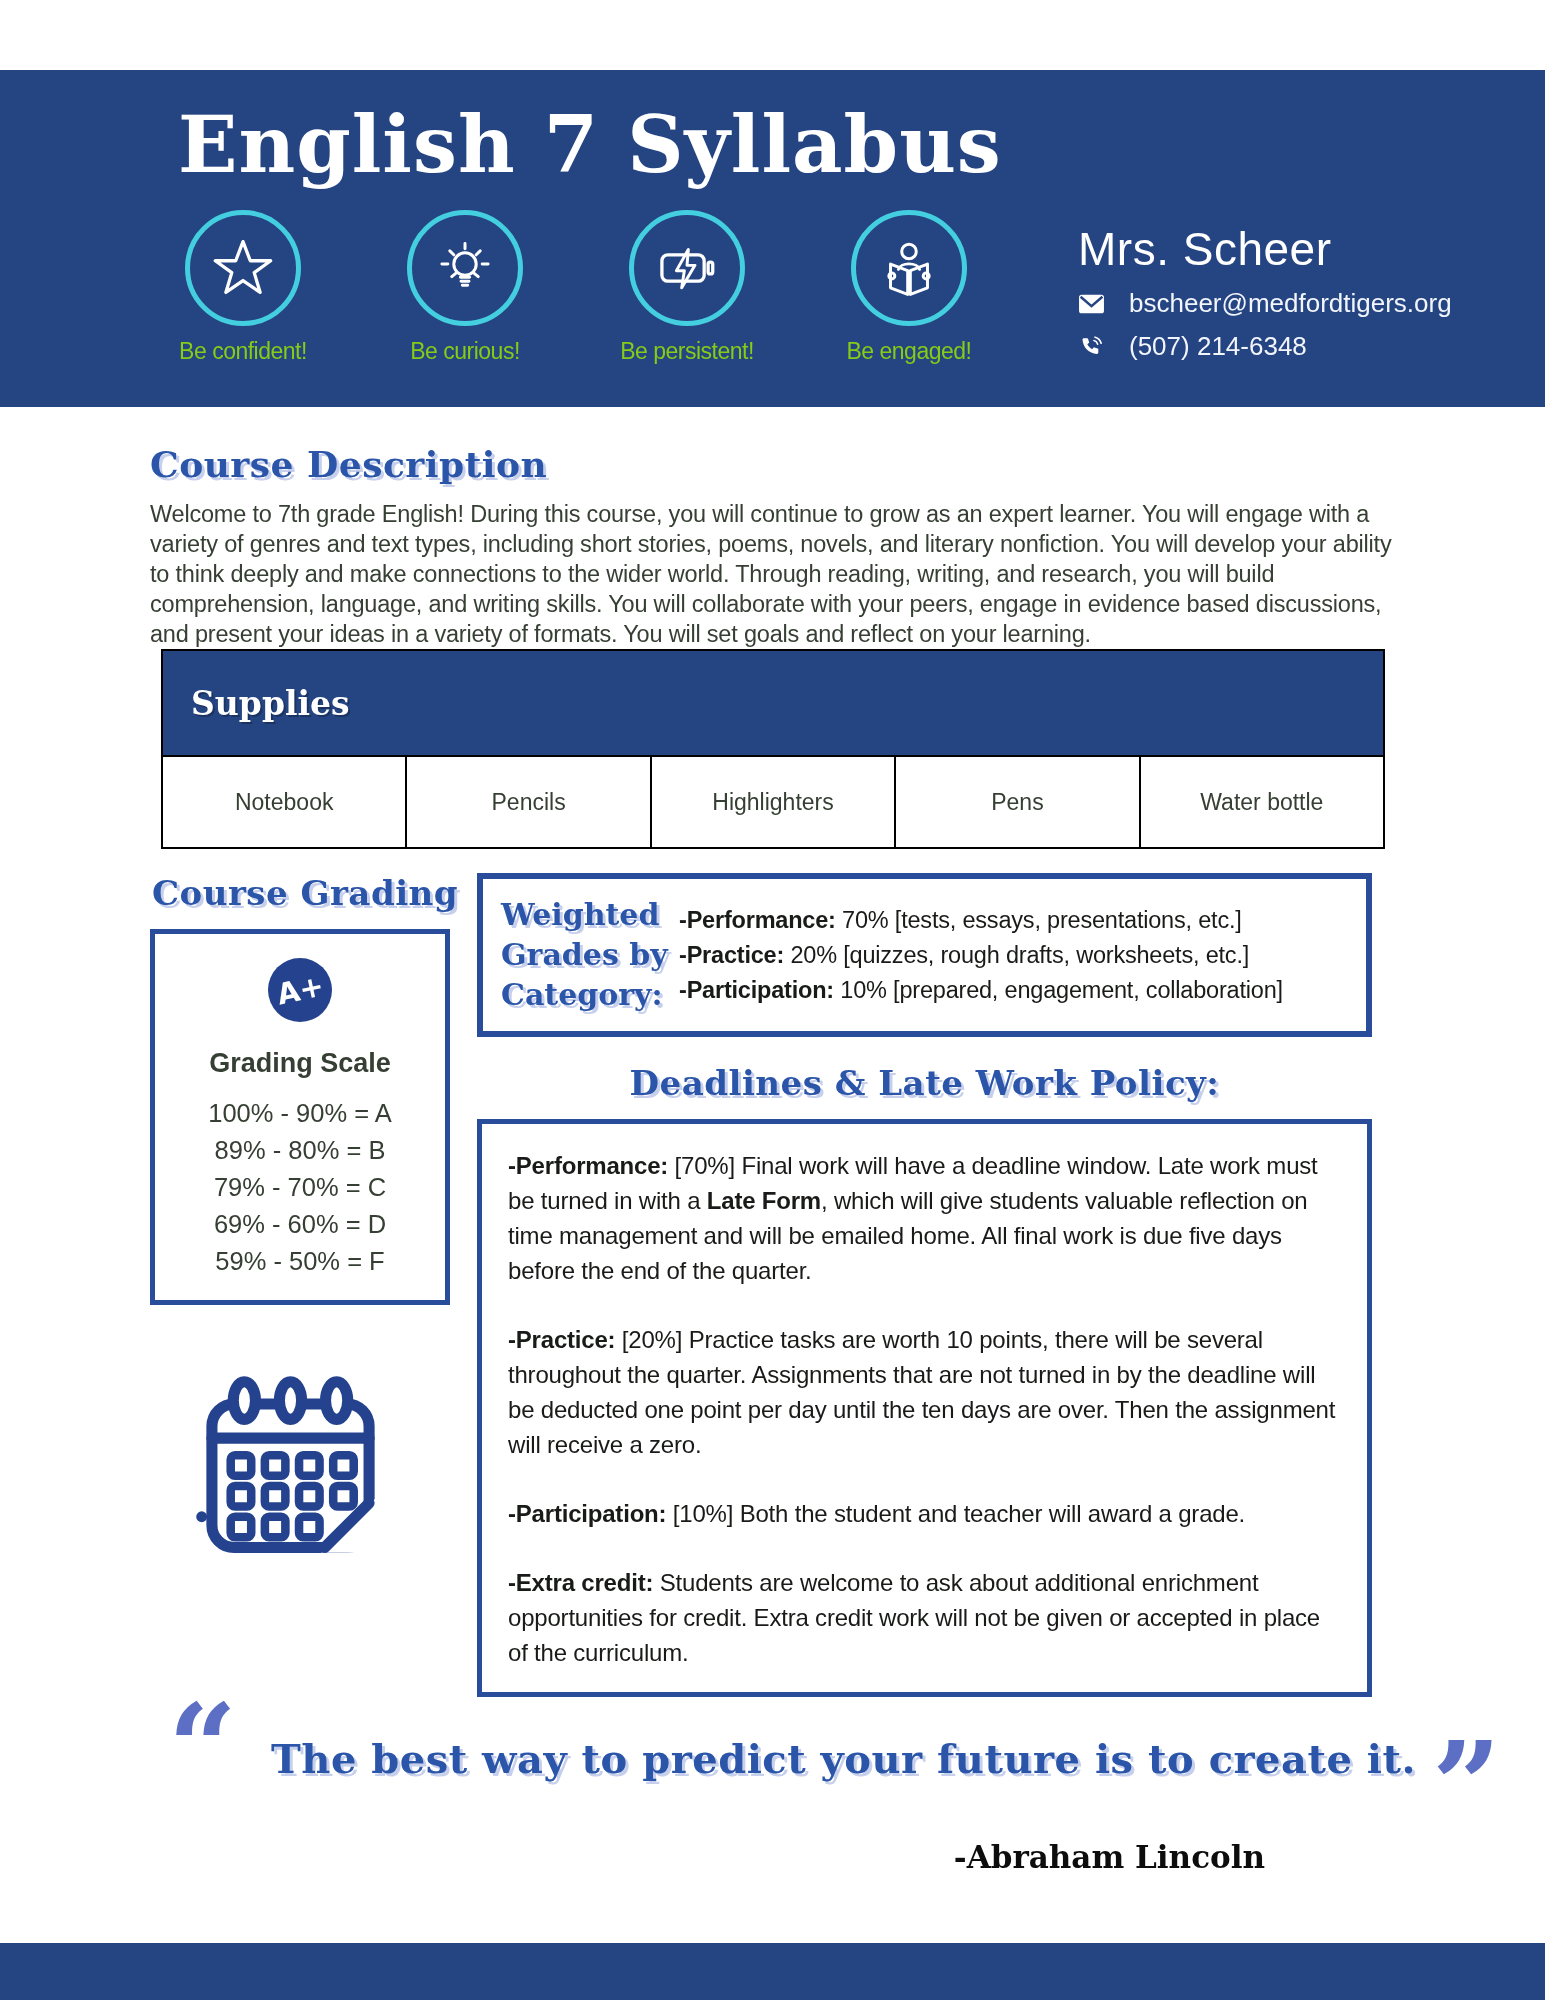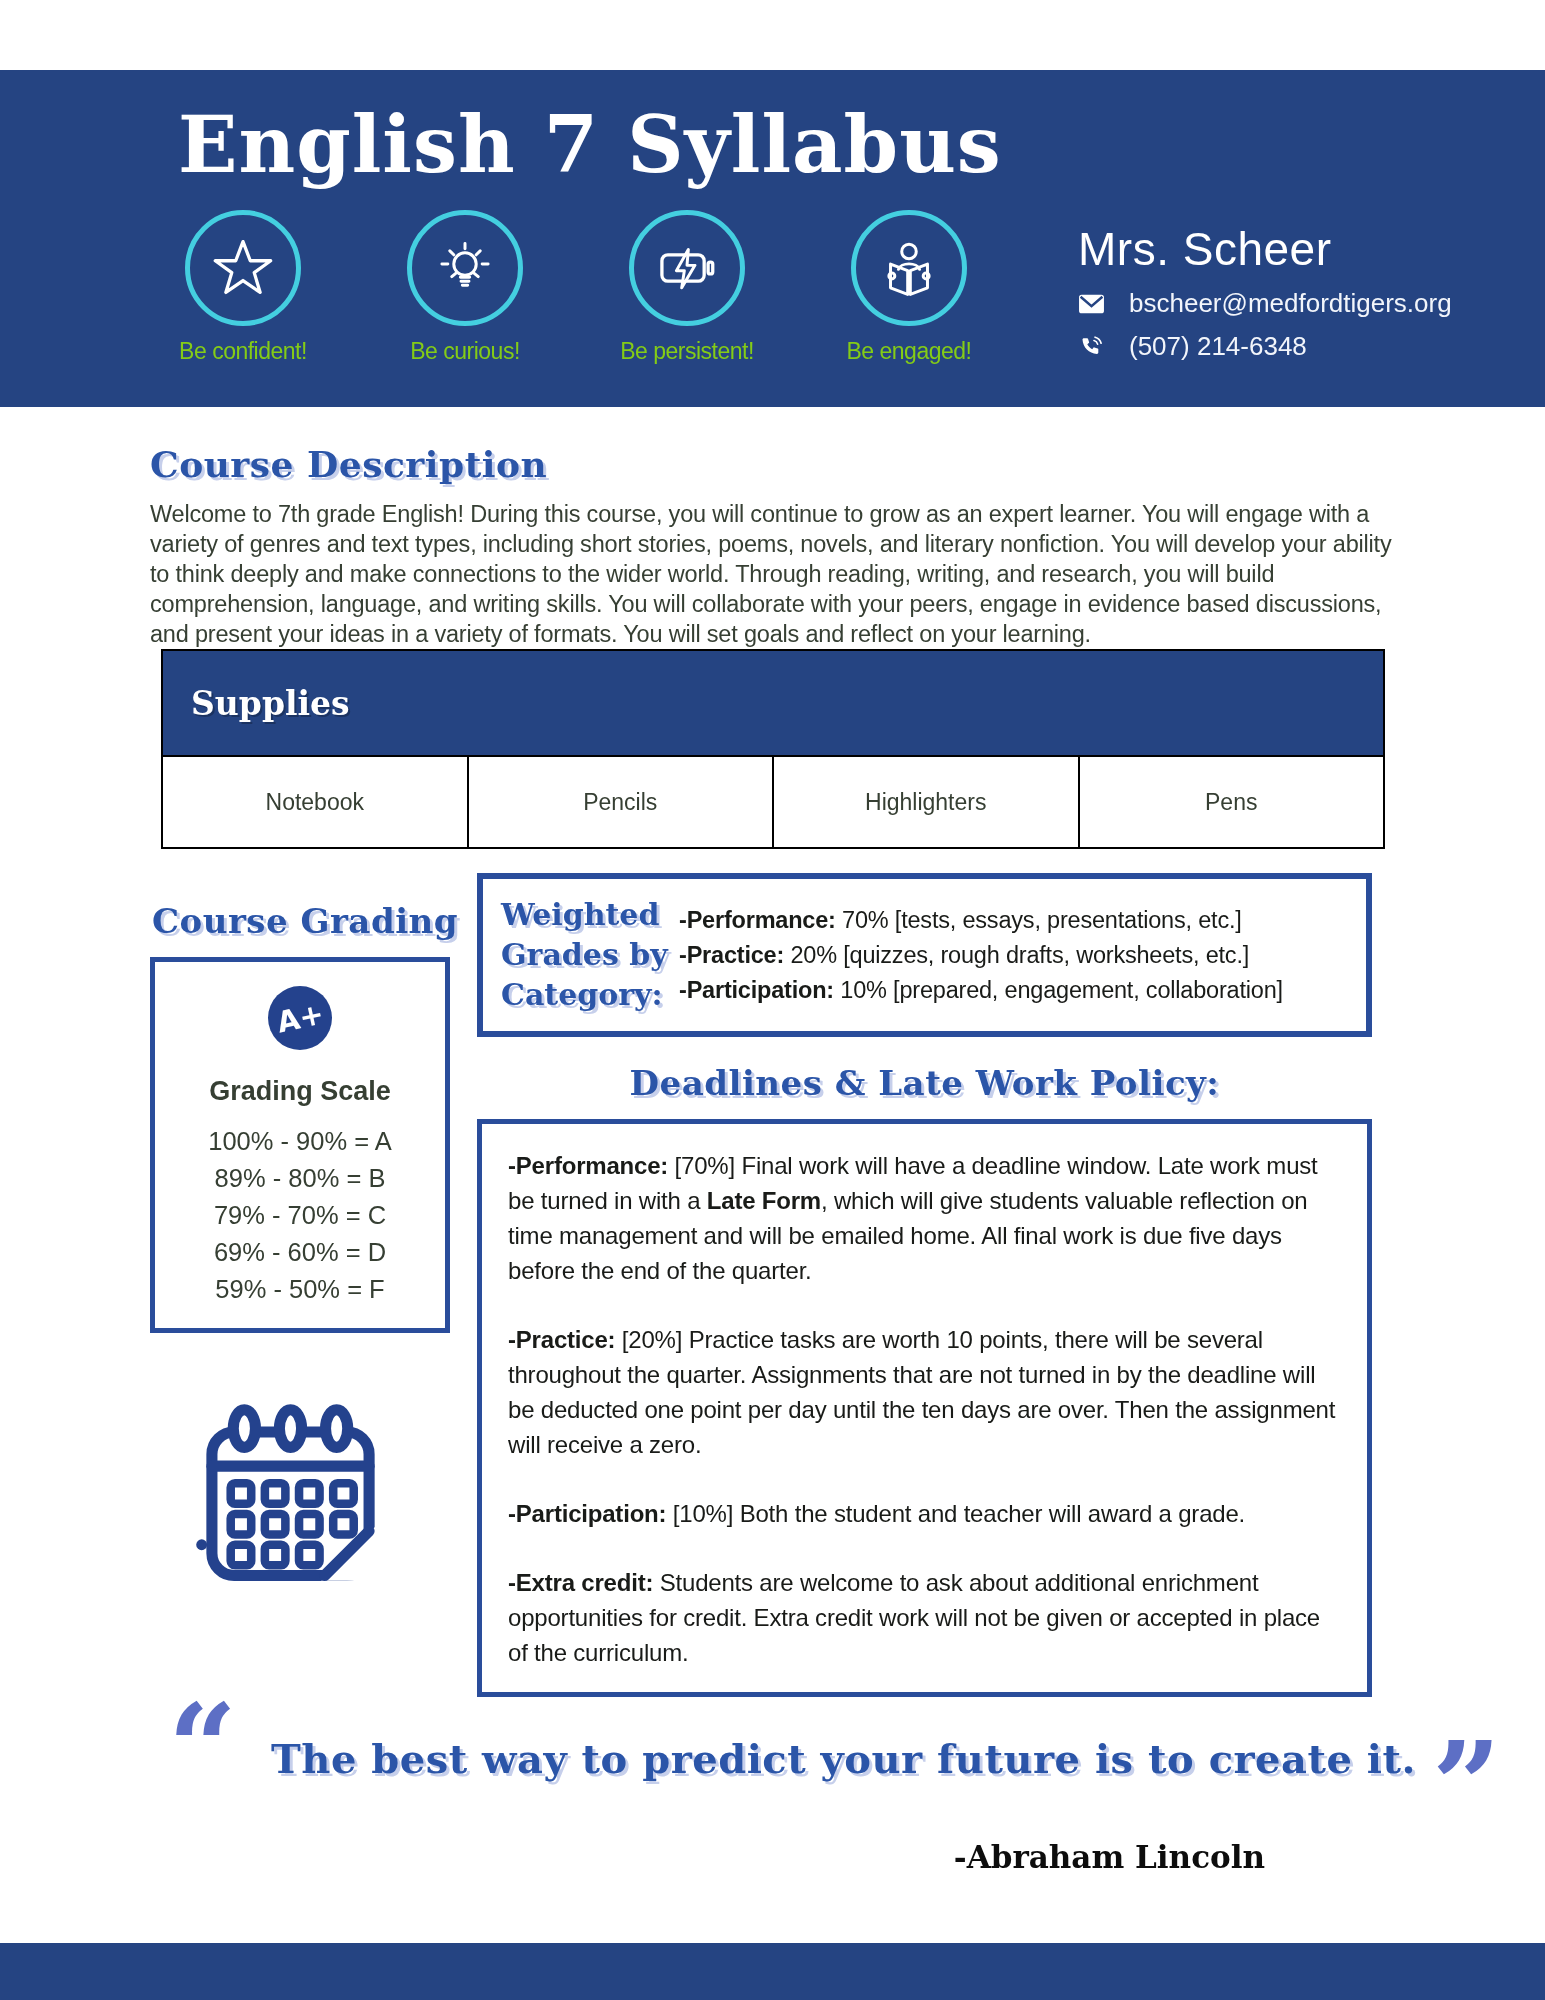--- a/index.html
+++ b/index.html
@@ -60,21 +60,21 @@
   .supply-cell {
     flex:1; display:flex; align-items:center; justify-content:center;
     font-size:23px; color:#363f33; border-right:2px solid #000;
   }
   .supply-cell:last-child { border-right:none; }
 
   .columns { display:flex; margin-top:24px; }
   .col-left { width:310px; flex:none; }
   .col-right { margin-left:17px; width:895px; flex:none; }
 
-  .grading-heading { margin-top:28px; text-align:center; font-size:34px; }
+  .grading-heading { text-align:center; font-size:34px; }
   .grading-card {
     margin-top:16px; width:300px; border:5px solid #2a4d9b; background:#fff;
     padding:24px 10px 20px; text-align:center;
   }
   .grade-badge {
     width:64px; height:64px; border-radius:50%; background:#24428d; margin:0 auto;
     display:flex; align-items:center; justify-content:center;
   }
   .grade-badge span {
     color:#fff; font-size:29px; font-weight:bold; transform:rotate(-12deg);
@@ -203,20 +203,21 @@
 
     <div class="supplies-table">
       <div class="supplies-header">
         <span class="slab">Supplies</span>
       </div>
       <div class="supplies-row">
         <div class="supply-cell">Notebook</div>
         <div class="supply-cell">Pencils</div>
         <div class="supply-cell">Highlighters</div>
         <div class="supply-cell">Pens</div>
+        <div class="supply-cell">Water bottle</div>
       </div>
     </div>
 
     <div class="columns">
 
       <div class="col-left">
         <h2 class="slab section-heading grading-heading">Course Grading</h2>
         <div class="grading-card">
           <div class="grade-badge">
             <span>A+</span>

